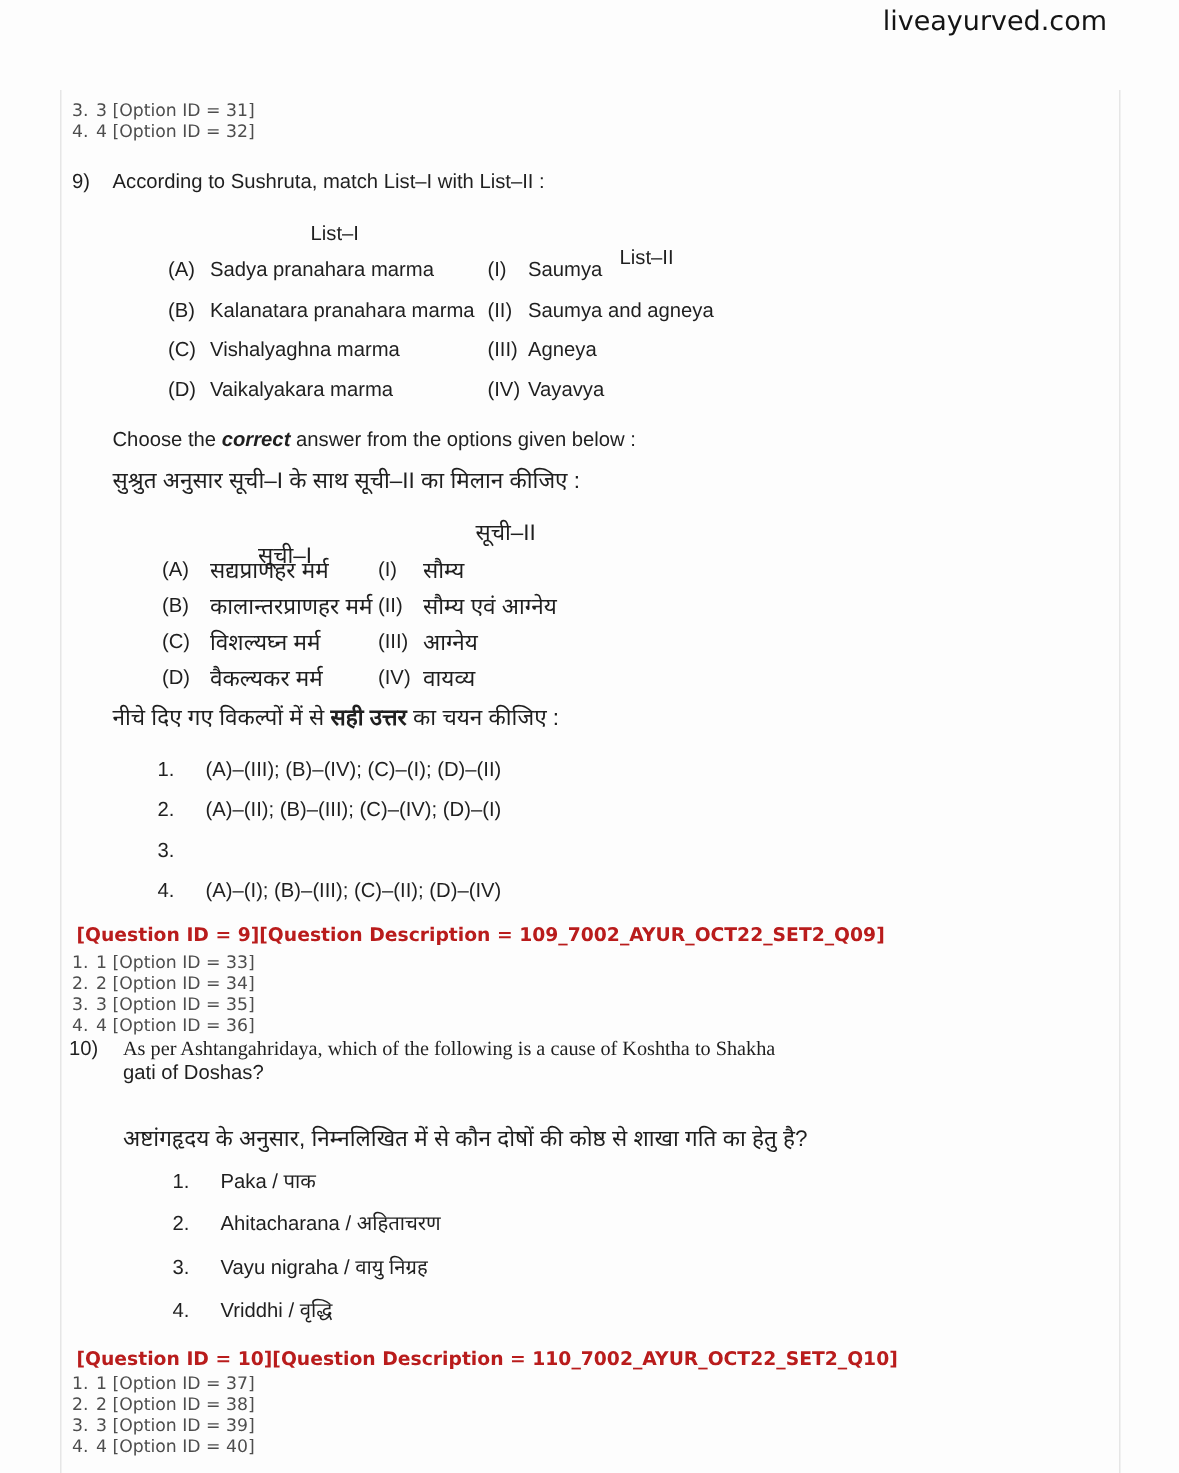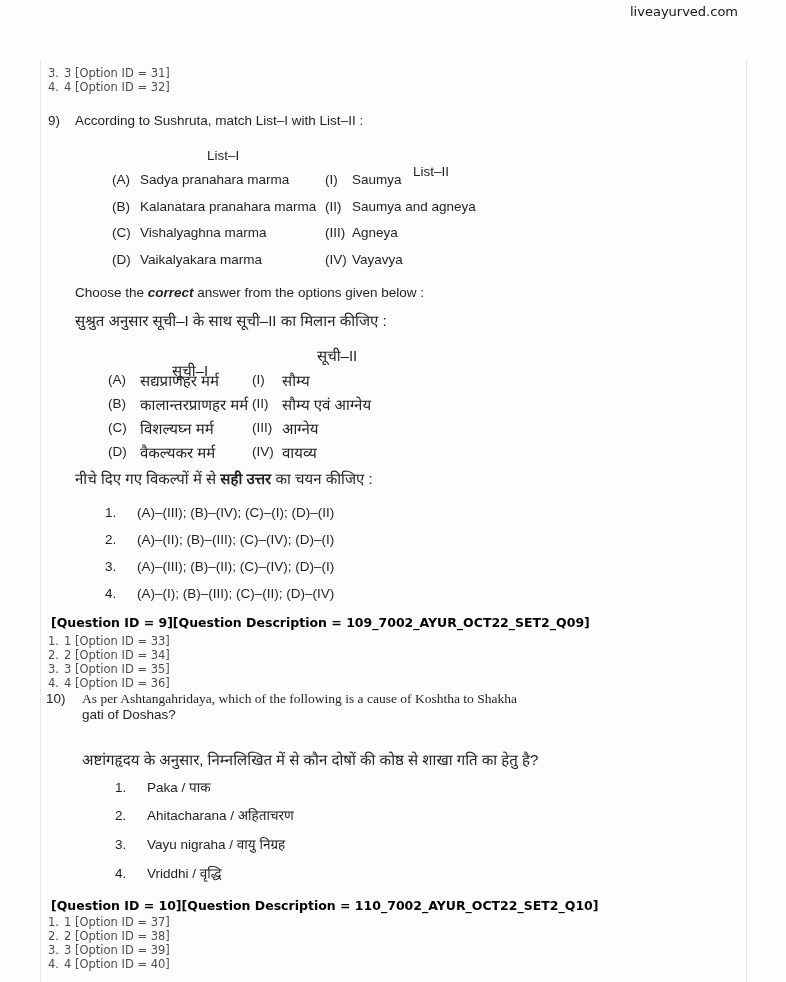--- a/index.html
+++ b/index.html
@@ -8,38 +8,38 @@
     background:#fdfdfd;
     font-family:"Liberation Sans", sans-serif;
     color:#1e1e1e;
     position:relative;
   }
   .page { position:absolute; inset:0; }
 
   .site-name {
     position:absolute; top:4px; right:48px;
     font-family:"DejaVu Sans", sans-serif;
-    font-size:13px; color:#141414;
+    font-size:18px; color:#141414;
   }
 
   .content-frame {
     position:absolute; left:40px; top:60px; width:707px; height:922px;
     border-left:1px solid #e6e6e6; border-right:1px solid #e6e6e6;
     pointer-events:none;
   }
 
   
   .meta-line {
     display:flex; font-family:"DejaVu Sans", sans-serif;
     font-size:11.5px; color:#4d4d4d; line-height:14px;
   }
   .meta-num { width:16px; flex:0 0 16px; }
   .meta-header {
     font-family:"DejaVu Sans", sans-serif;
-    font-size:12.5px; font-weight:bold; color:#000000; line-height:15px;
+    font-size:12.5px; font-weight:bold; color:#b91c1c; line-height:15px;
   }
 
   
   .scan { font-size:13.5px; color:#1f1f1f; line-height:16px; }
   .hi { font-size:15px; line-height:18px; }
   .bi { font-weight:bold; font-style:italic; }
   .b  { font-weight:bold; }
 
   .qline { position:absolute; display:flex; }
   .qnum  { flex:0 0 auto; }
@@ -147,21 +147,20 @@
   <div class="optrow scan" style="left:105px; top:505px;">
     <span class="optnum">1.</span>
     <span>(A)–(III); (B)–(IV); (C)–(I); (D)–(II)</span>
   </div>
   <div class="optrow scan" style="left:105px; top:532px;">
     <span class="optnum">2.</span>
     <span>(A)–(II); (B)–(III); (C)–(IV); (D)–(I)</span>
   </div>
   <div class="optrow scan" style="left:105px; top:559px;">
     <span class="optnum">3.</span>
-    <span>(A)–(III); (B)–(II); (C)–(IV); (D)–(I)</span>
   </div>
   <div class="optrow scan" style="left:105px; top:586px;">
     <span class="optnum">4.</span>
     <span>(A)–(I); (B)–(III); (C)–(II); (D)–(IV)</span>
   </div>
 
   <div class="abs meta-header" style="left:51px; top:615px;">[Question ID = 9][Question Description = 109_7002_AYUR_OCT22_SET2_Q09]</div>
   <div class="abs" style="left:48px; top:634px;">
     <div class="meta-line">
       <span class="meta-num">1.</span>

